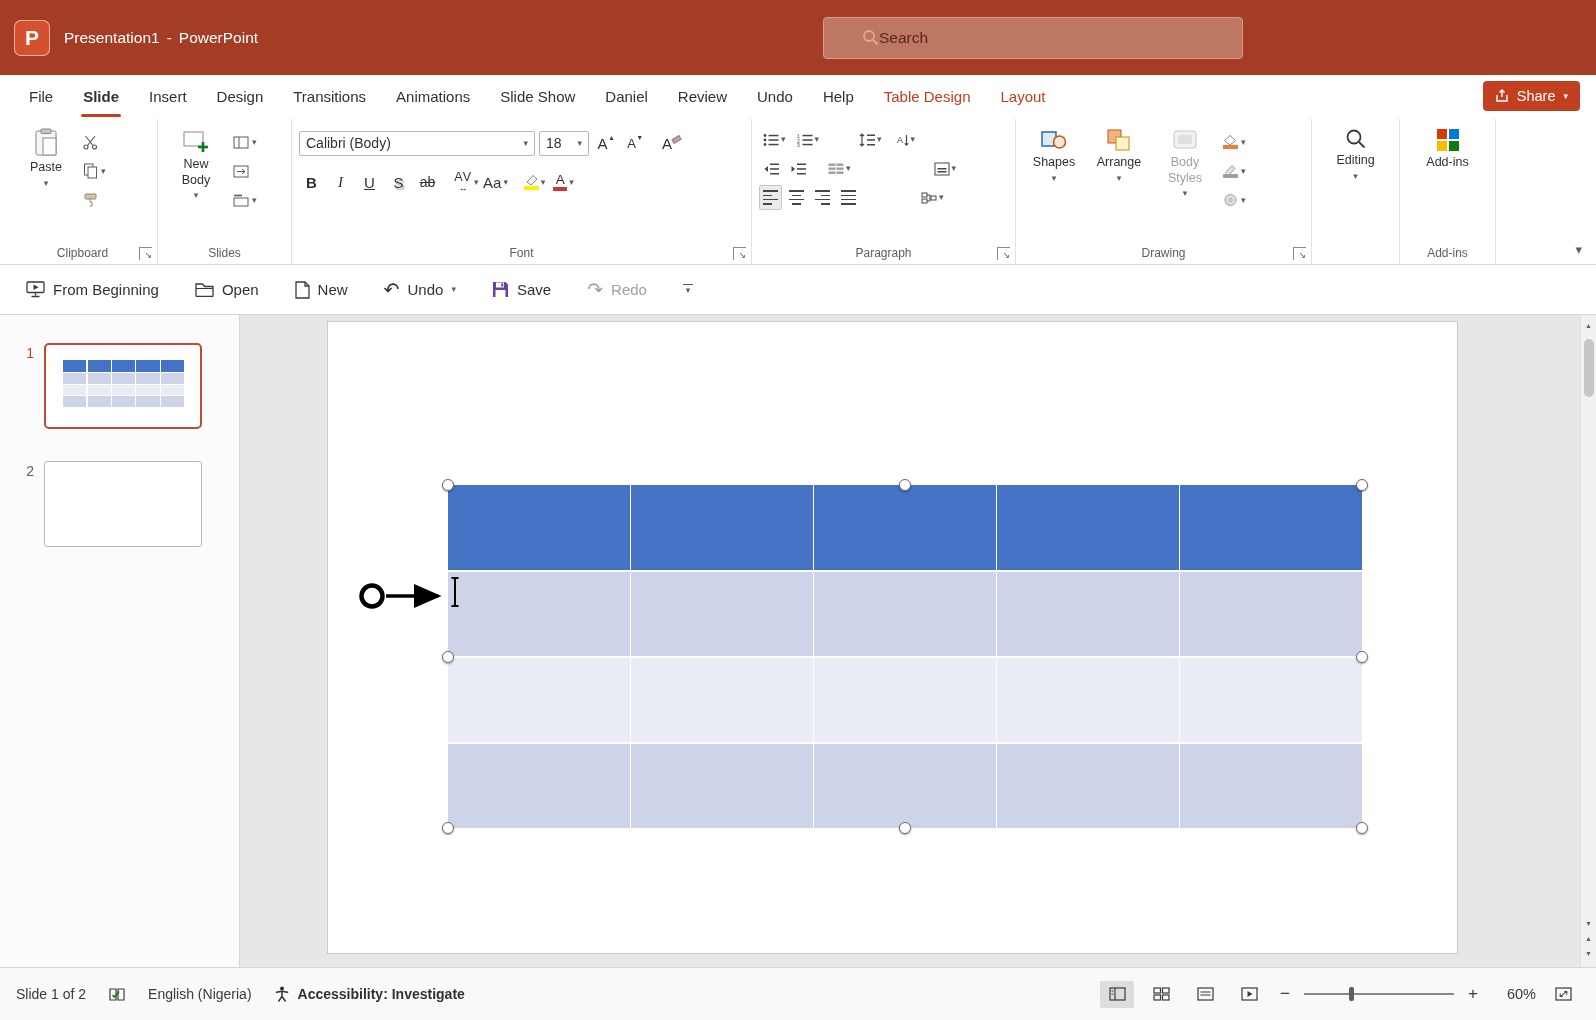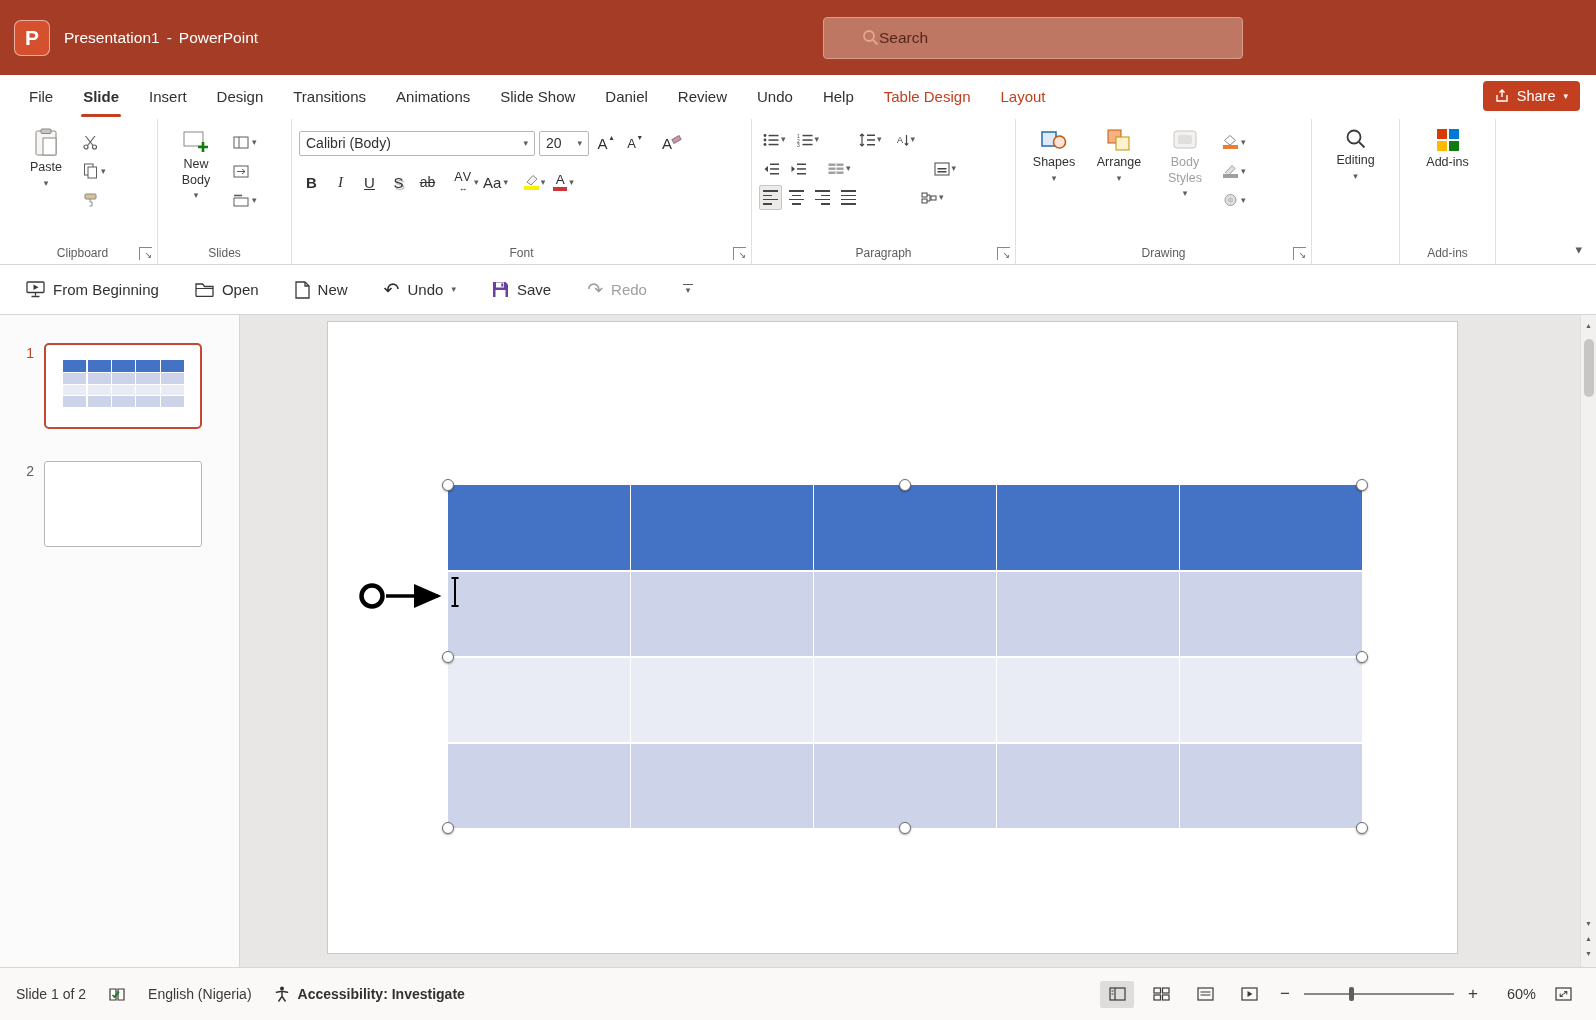--- a/index.html
+++ b/index.html
@@ -241,21 +241,21 @@
     </div>
 
     <div class="rgroup" style="width:460px">
       <div style="flex:1;display:flex;flex-direction:column;justify-content:flex-start;padding-top:6px;gap:7px;">
         <div class="frow">
           <div class="combo name">
             <span>Calibri (Body)</span>
             <span class="chev">▾</span>
           </div>
           <div class="combo size">
-            <span>20</span>
+            <span>18</span>
             <span class="chev">▾</span>
           </div>
           <div class="fbtn">
             <span>A</span>
               <span class="supmark">▴</span>
           </div>
           <div class="fbtn" style="font-size:13px;">
             <span>A</span>
               <span class="supmark">▾</span>
           </div>

